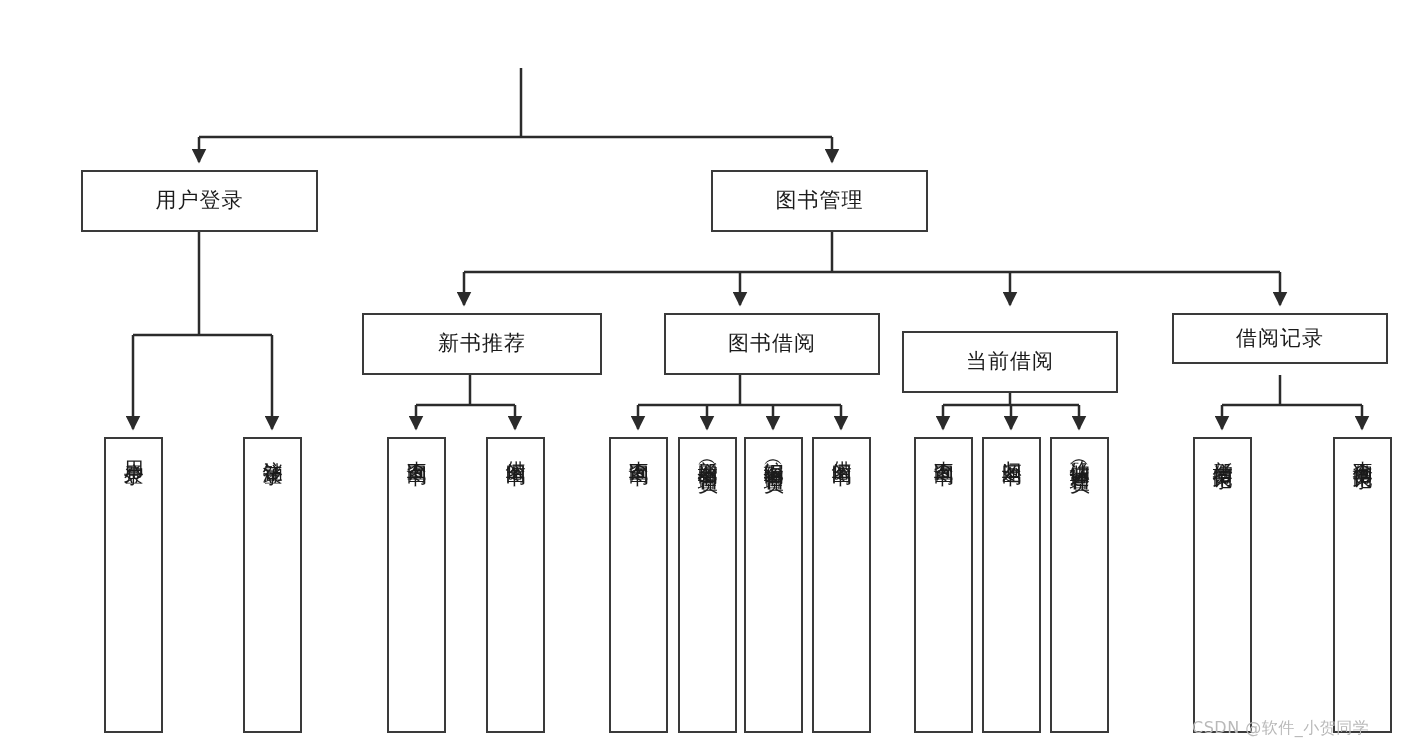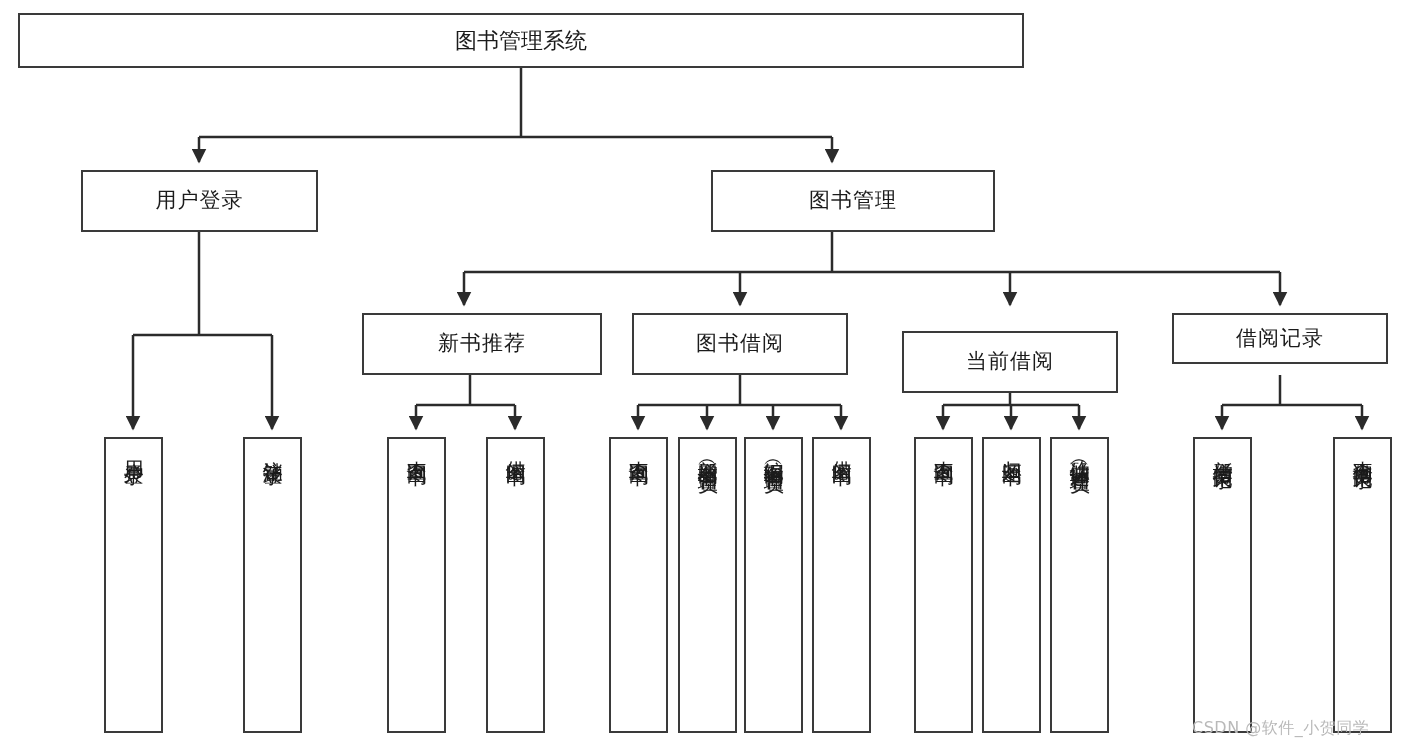--- a/index.html
+++ b/index.html
@@ -116,35 +116,32 @@
       <path d="M 1079 405 L 1079 429" marker-end="url(#arrow)"></path>
 
       <path d="M 1280 375 L 1280 405"></path>
       <path d="M 1222 405 L 1362 405"></path>
       <path d="M 1222 405 L 1222 429" marker-end="url(#arrow)"></path>
       <path d="M 1362 405 L 1362 429" marker-end="url(#arrow)"></path>
 
     </g>
   </svg>
 
-  <div class="node root" style="left:18px; top:13px; width:1006px; height:55px;">
-    <span>图书管理系统</span>
-  </div>
 
   <div class="node h" style="left:81px; top:170px; width:237px; height:62px;">
     <span>用户登录</span>
   </div>
-  <div class="node h" style="left:711px; top:170px; width:284px; height:62px;">
+  <div class="node h" style="left:711px; top:170px; width:217px; height:62px;">
     <span>图书管理</span>
   </div>
 
   <div class="node h" style="left:362px; top:313px; width:240px; height:62px;">
     <span>新书推荐</span>
   </div>
-  <div class="node h" style="left:632px; top:313px; width:216px; height:62px;">
+  <div class="node h" style="left:664px; top:313px; width:216px; height:62px;">
     <span>图书借阅</span>
   </div>
   <div class="node h" style="left:902px; top:331px; width:216px; height:62px;">
     <span>当前借阅</span>
   </div>
   <div class="node h" style="left:1172px; top:313px; width:216px; height:51px;">
     <span>借阅记录</span>
   </div>
 
   <div class="node leaf" style="left:104px; top:437px; width:59px; height:296px;">

